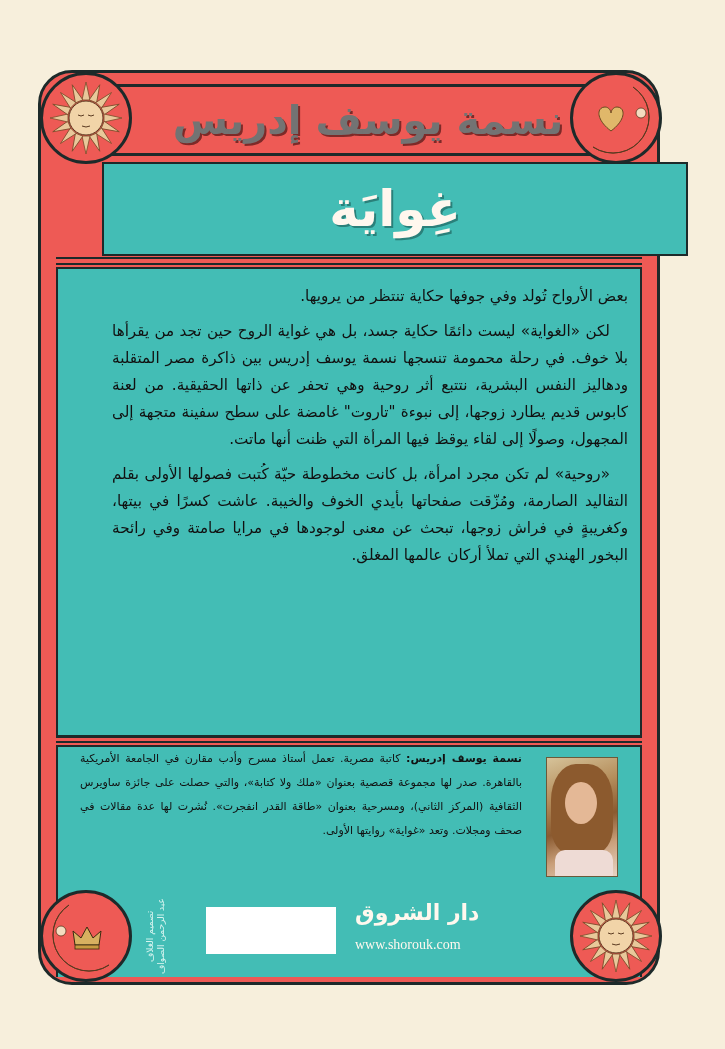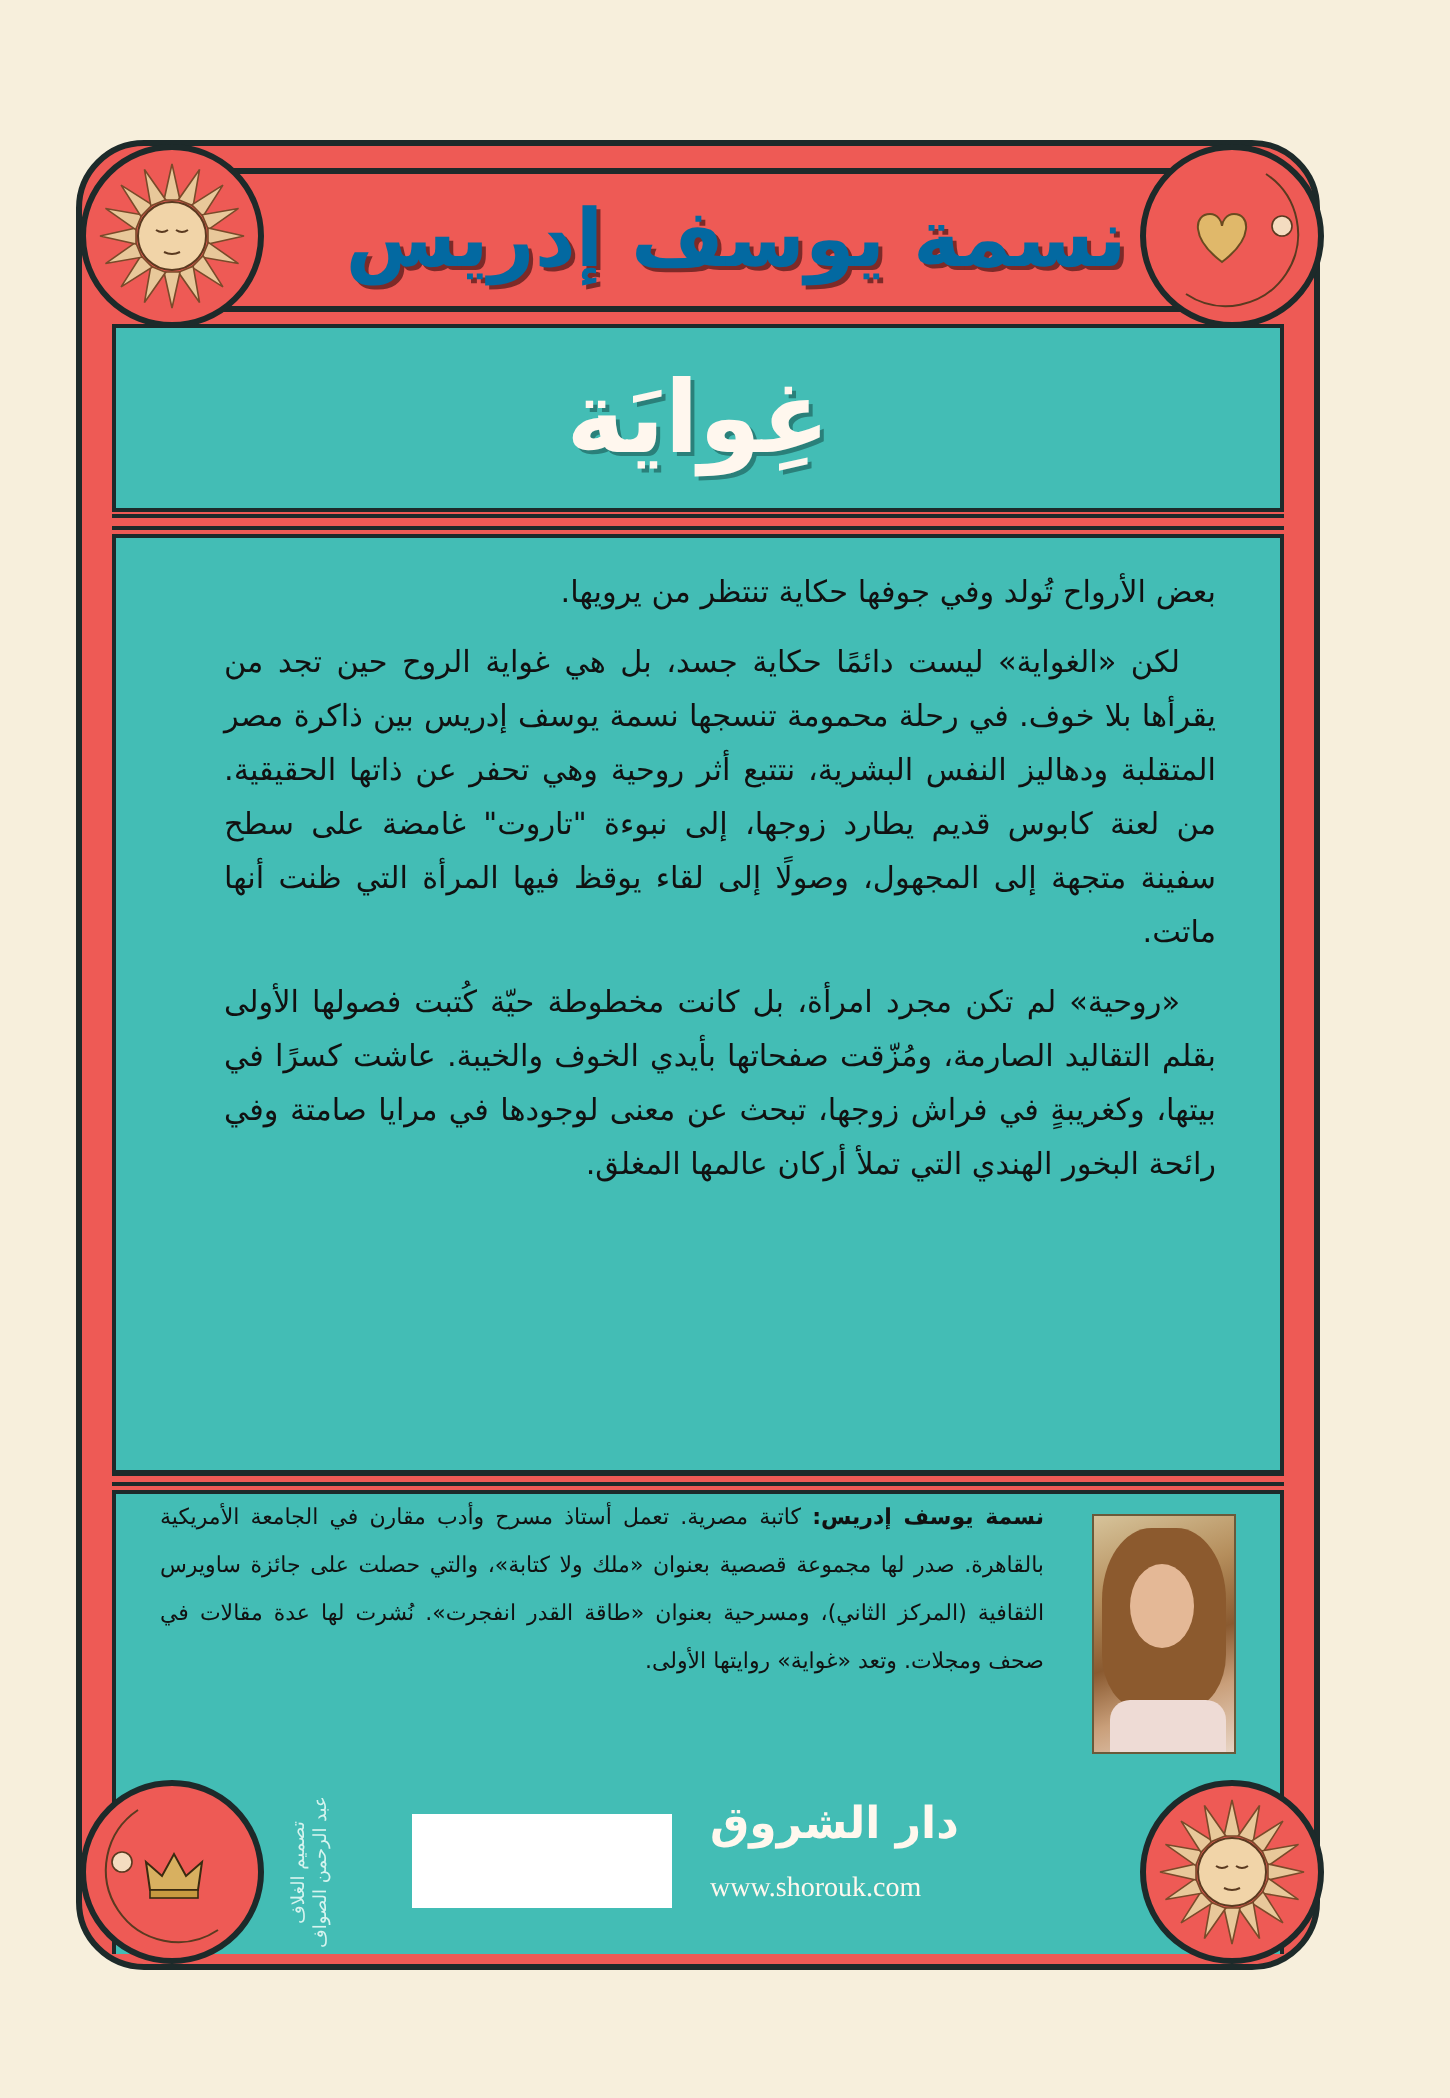--- a/index.html
+++ b/index.html
@@ -1,25 +1,25 @@
 <!DOCTYPE html>
 <html><head>
 <meta charset="utf-8">
 <style>
   html,body{margin:0;padding:0;}
   body{width:725px;height:1049px;background:#f7efdc;position:relative;overflow:hidden;font-family:"DejaVu Sans",sans-serif;}
   .card{position:absolute;left:38px;top:70px;width:622px;height:915px;background:#ee5a55;border:3px solid #1d2a2a;border-radius:34px;box-sizing:border-box;}
   .inner{position:absolute;left:56px;width:586px;background:#43bdb5;border:2px solid #1d2a2a;box-sizing:border-box;}
   .header-band{position:absolute;left:60px;top:84px;width:580px;height:72px;background:#ee5a55;border-top:3px solid #1d2a2a;border-bottom:3px solid #1d2a2a;box-sizing:border-box;}
-  .author-title{position:absolute;left:130px;top:86px;width:476px;height:68px;display:flex;align-items:center;justify-content:center;color:#0369a1;font-family:"DejaVu Sans",sans-serif;font-weight:bold;font-size:40px;direction:rtl;text-shadow:2px 2px 0 #7d2a28;letter-spacing:1px;}
-  .title-box{top:162px;height:94px;}
+  .author-title{position:absolute;left:130px;top:86px;width:476px;height:68px;display:flex;align-items:center;justify-content:center;color:#737373;font-family:"DejaVu Sans",sans-serif;font-weight:bold;font-size:40px;direction:rtl;text-shadow:2px 2px 0 #7d2a28;letter-spacing:1px;}
+  .title-box{top:162px;height:94px;margin-left:46px;}
   .book-title{position:absolute;left:0;right:0;top:0;bottom:0;display:flex;align-items:center;justify-content:center;color:#fff7ee;font-weight:bold;font-size:50px;direction:rtl;text-shadow:2px 2px 0 #2a807a;}
   .divider{position:absolute;left:56px;width:586px;height:8px;background:#ee5a55;border-top:2px solid #1d2a2a;border-bottom:2px solid #1d2a2a;box-sizing:border-box;}
   .body-box{top:267px;height:470px;}
-  .blurb{position:absolute;left:22px;right:32px;top:14px;direction:rtl;text-align:justify;color:#111;font-size:15.2px;line-height:27px;margin-left:32px;}
+  .blurb{position:absolute;left:22px;right:12px;top:14px;direction:rtl;text-align:justify;color:#111;font-size:15.2px;line-height:27px;margin-left:32px;}
   .blurb p{margin:0 0 8px 0;text-indent:0;}
   .blurb p.indent{text-indent:18px;}
   .bio-box{top:745px;height:232px;border-bottom:none;}
   .bio-text{position:absolute;right:118px;left:22px;top:0;direction:rtl;text-align:justify;color:#111;font-size:11px;line-height:24px;}
   .bio-name{font-weight:bold;}
   .photo{position:absolute;right:22px;top:10px;width:70px;height:118px;border:1px solid #6a5a3a;background:linear-gradient(160deg,#d6c39a 0%,#b58e5c 30%,#8a5a30 55%,#c99f7a 75%,#e8d4c4 100%);overflow:hidden;}
   .photo .face{position:absolute;left:18px;top:24px;width:32px;height:42px;border-radius:50%;background:#e4b896;}
   .photo .hair{position:absolute;left:4px;top:6px;width:62px;height:90px;border-radius:40% 40% 30% 30%;background:#8c5a2e;}
   .photo .shirt{position:absolute;left:8px;top:92px;width:58px;height:30px;background:#eedbd5;border-radius:10px 10px 0 0;}
   .barcode-box{position:absolute;left:206px;top:907px;width:130px;height:47px;background:#ffffff;}

